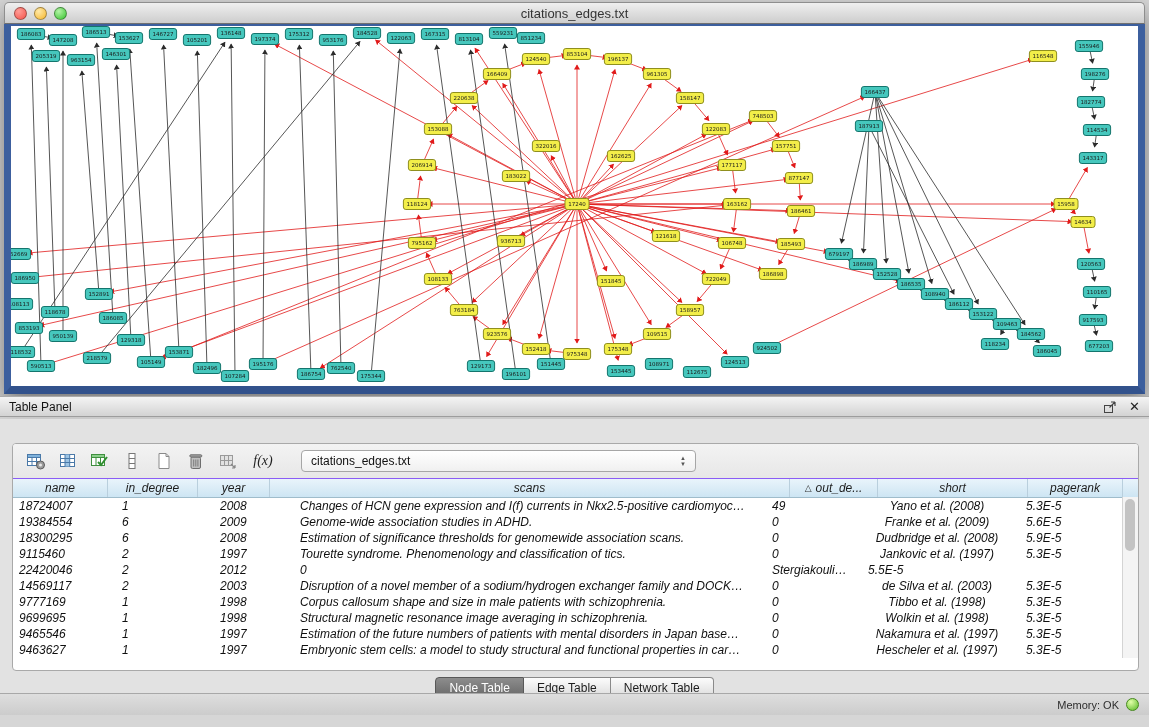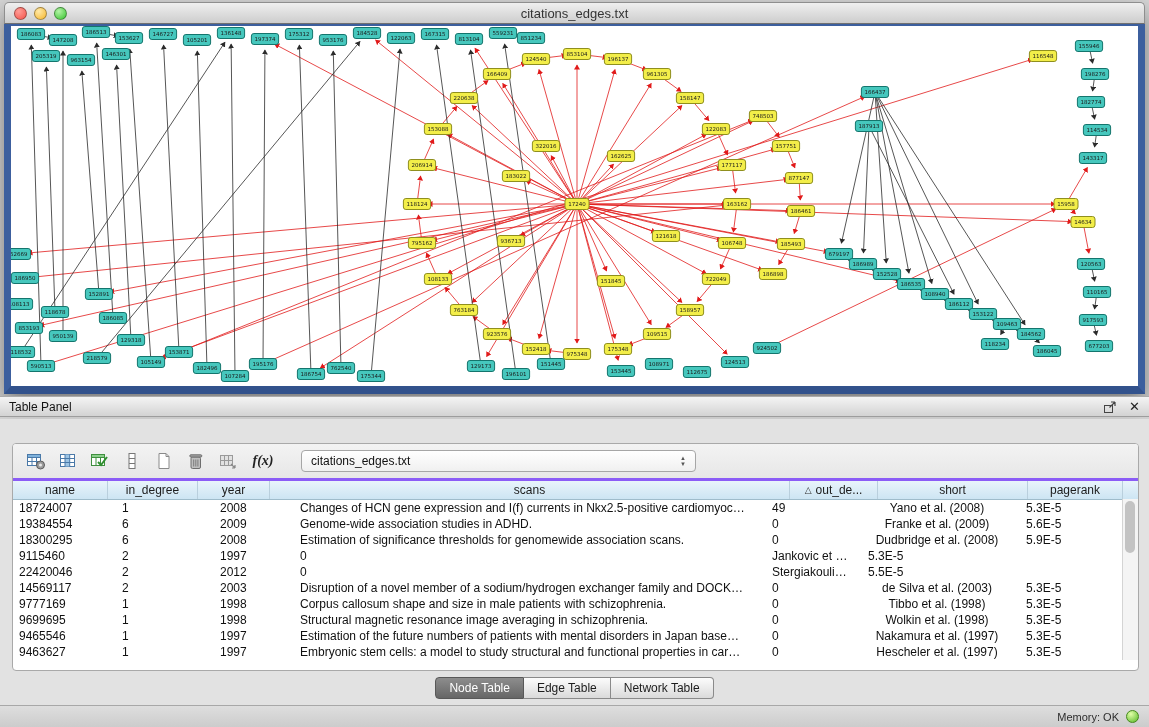--- a/index.html
+++ b/index.html
@@ -22,44 +22,44 @@
   .table-panel{position:absolute;left:0;top:396px;width:1149px;height:331px;border-radius:16px;}
   .panel-header{height:21px;background:linear-gradient(#f4f4f4,#d3d3d3);border-top:1px solid #ababab;border-bottom:1px solid #9d9d9d;display:flex;align-items:center;padding:0 9px;font-size:12px;color:#141414;box-sizing:border-box;}
   .panel-header .spacer{margin-left:auto;}
   .panel-header .hdr-icon{margin-left:12px;color:#333;display:flex;align-items:center;cursor:default;}
   .panel-header .close-x{font-size:13px;font-weight:bold;color:#222;}
   .panel-body{position:absolute;top:23px;bottom:22px;left:0;right:0;background:#e2e2e2;}
 
   .browser{position:absolute;left:12px;right:10px;top:24px;height:228px;background:#ffffff;border:1px solid #a9a9a9;border-radius:4px;box-sizing:border-box;overflow:hidden;}
   .toolbar{height:34px;display:flex;align-items:center;padding:0 12px;gap:10px;background:linear-gradient(#f3f3f3,#e7e7e7);}
   .tbtn{width:22px;height:24px;display:flex;align-items:center;justify-content:center;}
-  .tbtn.fx{font-family:"Liberation Serif","DejaVu Serif",serif;font-style:italic;font-size:14px;color:#222;width:28px;font-weight:bold;}
+  .tbtn.fx{font-family:"Liberation Serif","DejaVu Serif",serif;font-style:italic;font-size:14px;color:#222;width:28px;}
   .net-select{margin-left:14px;width:395px;height:22px;background:linear-gradient(#ffffff,#f0f0f0);border:1px solid #a6a6a6;border-radius:4px;display:flex;align-items:center;padding:0 9px;font-size:12px;color:#111;box-sizing:border-box;}
   .net-select .stepper{margin-left:auto;display:flex;flex-direction:column;align-items:center;line-height:6px;color:#555;}
   .net-select .stepper span{font-size:6px;}
 
-  .dtable{position:relative;border-top:3px solid #8b5cf6;}
+  .dtable{position:relative;border-top:1px solid #8b5cf6;font-style:italic;}
   .grid-cols{display:grid;grid-template-columns:95px 90px 72px minmax(0,1fr) 88px 150px 95px 15px;}
   .thead{height:18px;background:linear-gradient(#e9f4fb,#cde5f3);border-bottom:1px solid #9fbccb;}
   .th{font-size:12px;color:#1c1c1c;display:flex;align-items:center;justify-content:center;border-right:1px solid #b9cfdd;overflow:hidden;white-space:nowrap;}
   .th .sort{font-size:9px;margin-right:4px;color:#333;}
   .tbody{background:#fff;}
   .tr{height:16px;gap:8px;}
   .td{font-size:12px;line-height:16px;color:#101010;padding:0 6px;white-space:nowrap;overflow:hidden;text-overflow:ellipsis;}
   .td.center{text-align:center;}
   .scrollbar{position:absolute;top:18px;right:0;bottom:0;width:15px;background:#f4f4f4;border-left:1px solid #d4d4d4;}
   .sb-thumb{position:absolute;top:2px;left:2px;width:10px;height:52px;border-radius:6px;background:#c3c3c3;}
 
   .tabs{position:absolute;left:0;right:0;top:258px;display:flex;justify-content:center;text-align:center;}
   .tab{height:20px;line-height:20px;padding:0 13px;font-size:12px;color:#1d1d1d;background:linear-gradient(#fcfcfc,#dadada);border:1px solid #8a8a8a;border-left:none;}
   .tab:first-child{border-left:1px solid #8a8a8a;border-radius:4px 0 0 4px;}
   .tab:last-child{border-radius:0 4px 4px 0;}
   .tab.active{background:linear-gradient(#8d8d8d,#666666);color:#ffffff;border-color:#585858;}
 
-  .status-bar{position:absolute;left:0;bottom:0;width:1149px;height:22px;background:linear-gradient(#dedede,#cccccc);border-top:1px solid #a8a8a8;display:flex;align-items:center;justify-content:flex-end;padding:0 10px;gap:7px;font-size:11px;color:#2e2e2e;box-sizing:border-box;}
+  .status-bar{position:absolute;left:0;bottom:12px;width:1149px;height:22px;background:linear-gradient(#dedede,#cccccc);border-top:1px solid #a8a8a8;display:flex;align-items:center;justify-content:flex-end;padding:0 10px;gap:7px;font-size:11px;color:#2e2e2e;box-sizing:border-box;}
   .memory-dot{width:13px;height:13px;border-radius:50%;background:radial-gradient(circle at 35% 28%,#e2ffa9,#56b824);border:1px solid #45891c;box-sizing:border-box;}
 </style>
 </head>
 <body>
 
 <div class="network-window">
   <div class="titlebar">
     <div class="traffic-lights">
       <span class="light red"></span>
       <span class="light yellow"></span>
@@ -792,20 +792,21 @@
               <div class="td">Estimation of significance thresholds for genomewide association scans.</div>
               <div class="td">0</div>
               <div class="td center">Dudbridge et al. (2008)</div>
               <div class="td">5.9E-5</div>
               <div class="td"></div>
             </div>
             <div class="tr grid-cols">
               <div class="td">9115460</div>
               <div class="td">2</div>
               <div class="td">1997</div>
+              <div class="td">Tourette syndrome. Phenomenology and classification of tics.</div>
               <div class="td">0</div>
               <div class="td center">Jankovic et al. (1997)</div>
               <div class="td">5.3E-5</div>
               <div class="td"></div>
             </div>
             <div class="tr grid-cols">
               <div class="td">22420046</div>
               <div class="td">2</div>
               <div class="td">2012</div>
               <div class="td">0</div>

